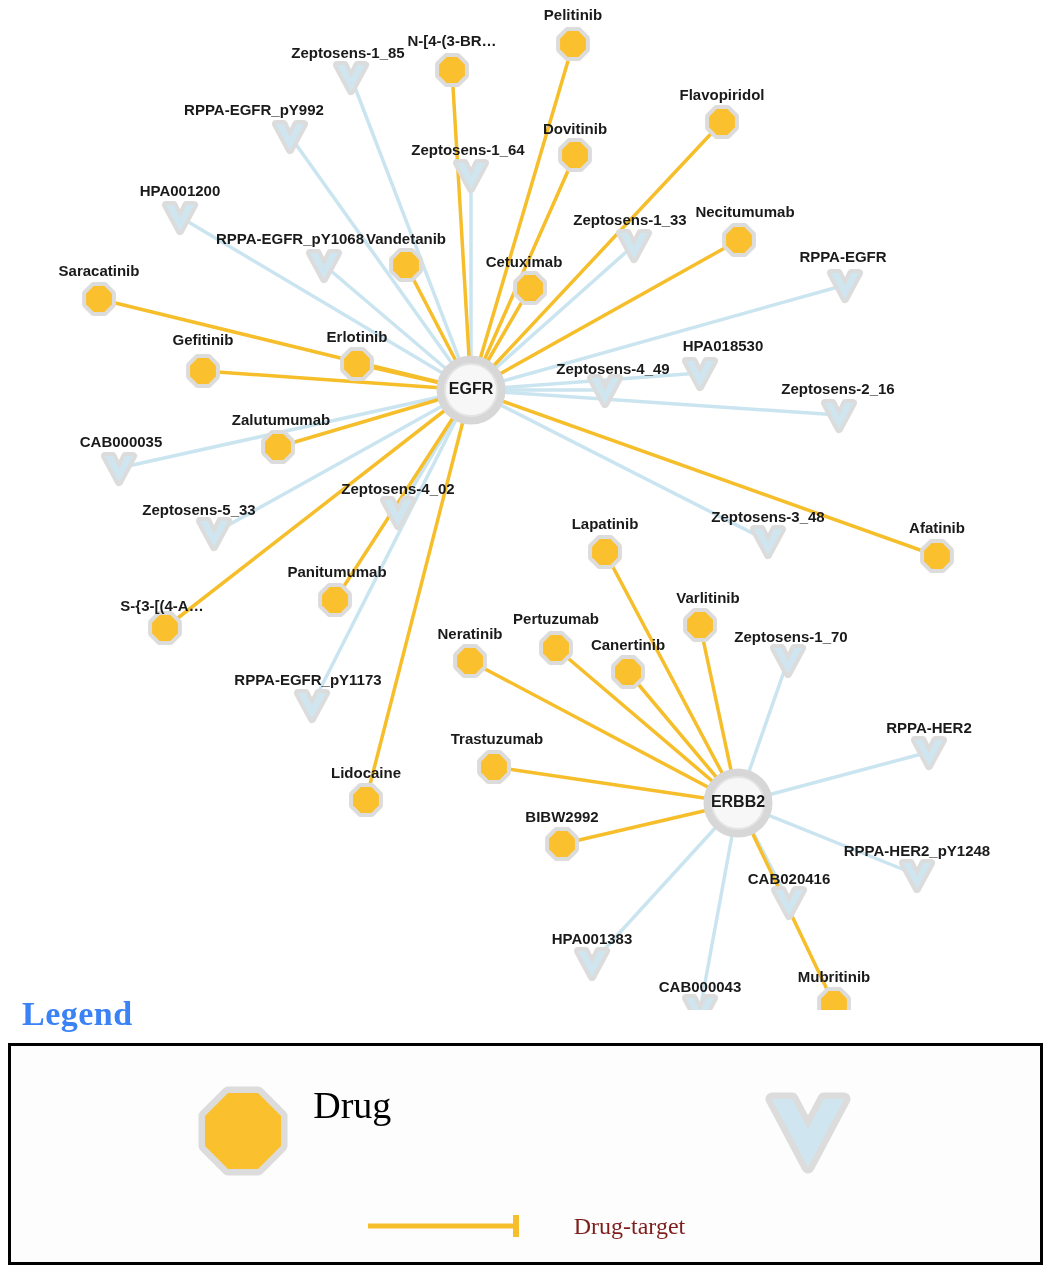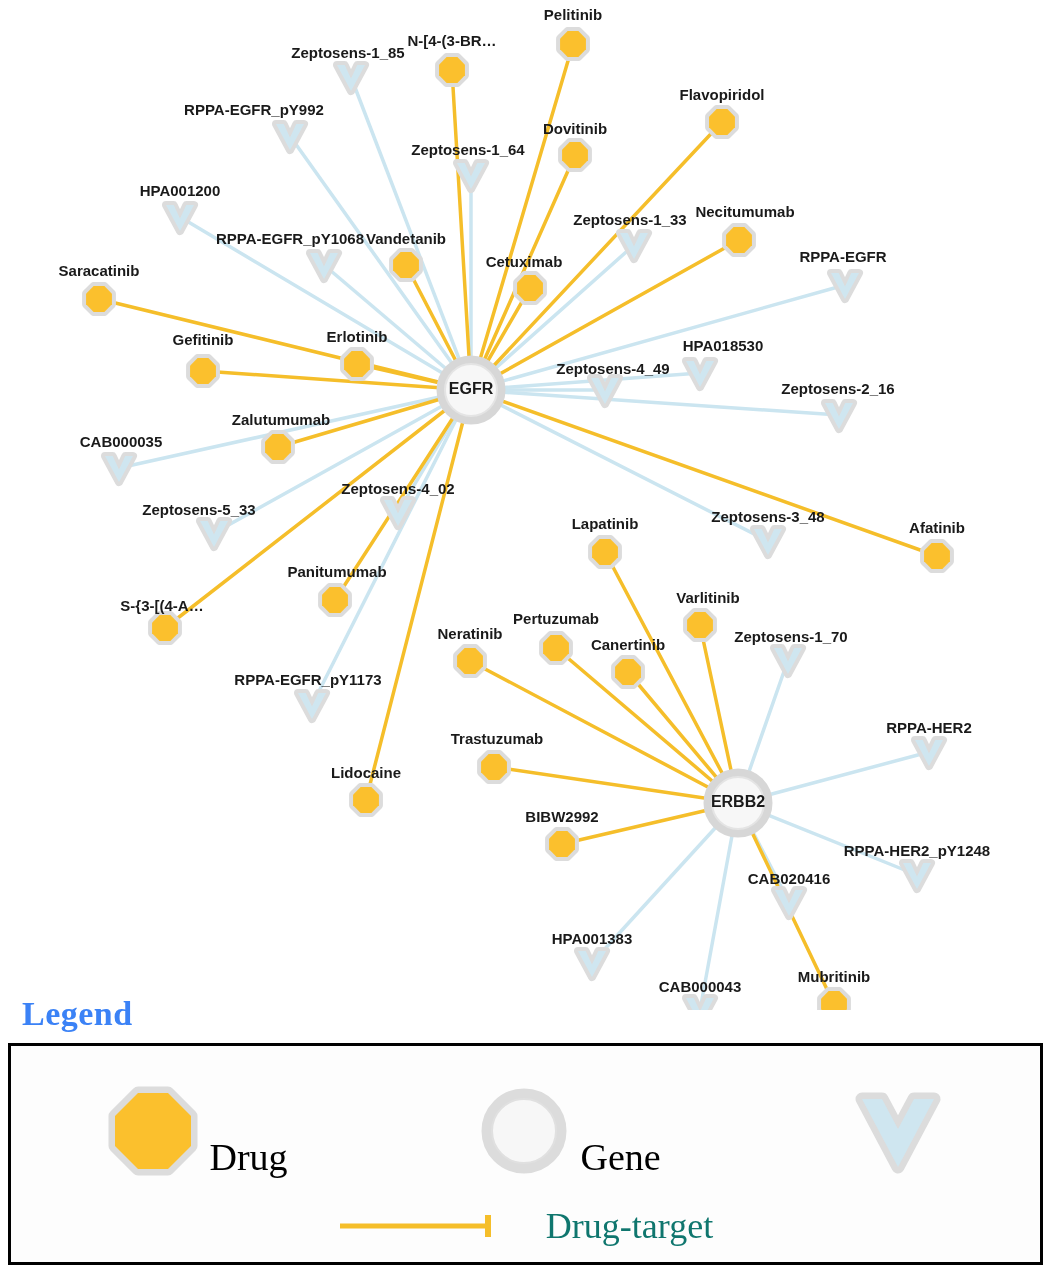--- a/index.html
+++ b/index.html
@@ -65,22 +65,22 @@
     left: 0;
     top: 30px;
     width: 100%;
     height: 110px;
     display: flex;
     align-items: center;
     justify-content: space-around;
   }
   .legend-item {
     display: flex;
-    align-items: flex-end;
-    gap: 8px;
+    align-items: flex-start;
+    gap: 22px;
   }
   .legend-item span.lbl {
     font-family: "Liberation Serif", serif;
     font-size: 38px;
     color: #000;
   }
   .legend-row-2 {
     position: absolute;
     left: 0;
     top: 150px;
@@ -90,22 +90,22 @@
     align-items: center;
     justify-content: space-around;
   }
   .legend-edge-item {
     display: flex;
     align-items: center;
     gap: 12px;
   }
   .legend-edge-item span.lbl {
     font-family: "Liberation Serif", serif;
-    font-size: 36px;
-    color: #0f766e;
+    font-size: 24px;
+    color: #7f1d1d;
     margin-left: 36px;
   }
 </style>
 </head>
 <body>
 
 <div id="network">
   <svg width="1059" height="1010" viewBox="0 0 1059 1010" xmlns="http://www.w3.org/2000/svg">
     <g id="edges">
         <line x1="351" y1="77" x2="471" y2="390" stroke="#CBE5F0" stroke-width="3.5" stroke-linecap="round"></line>
@@ -304,27 +304,20 @@
   <div class="legend-row-1">
 
     <div class="legend-item">
       <svg width="96" height="96" viewBox="0 0 96 96">
         <polygon points="33,10 63,10 86,33 86,63 63,86 33,86 10,63 10,33" fill="none" stroke="#DCDCDC" stroke-width="13" stroke-linejoin="round"></polygon>
         <polygon points="33,10 63,10 86,33 86,63 63,86 33,86 10,63 10,33" fill="#FBC02D"></polygon>
       </svg>
       <span class="lbl">Drug</span>
     </div>
 
-    <div class="legend-item">
-      <svg width="96" height="96" viewBox="0 0 96 96">
-        <circle cx="48" cy="48" r="36" fill="none" stroke="#DCDCDC" stroke-width="13"></circle>
-        <circle cx="48" cy="48" r="32" fill="#F7F7F7" stroke="#E0E0E0" stroke-width="2"></circle>
-      </svg>
-      <span class="lbl">Gene</span>
-    </div>
 
     <div class="legend-item">
       <svg width="96" height="96" viewBox="0 0 96 96">
         <path d="M12 16 L48 84 L84 16 L64 16 L48 46 L32 16 Z" fill="none" stroke="#DCDCDC" stroke-width="13" stroke-linejoin="round"></path>
         <path d="M12 16 L48 84 L84 16 L64 16 L48 46 L32 16 Z" fill="#CFE6F0"></path>
       </svg>
     </div>
 
   </div>
 

